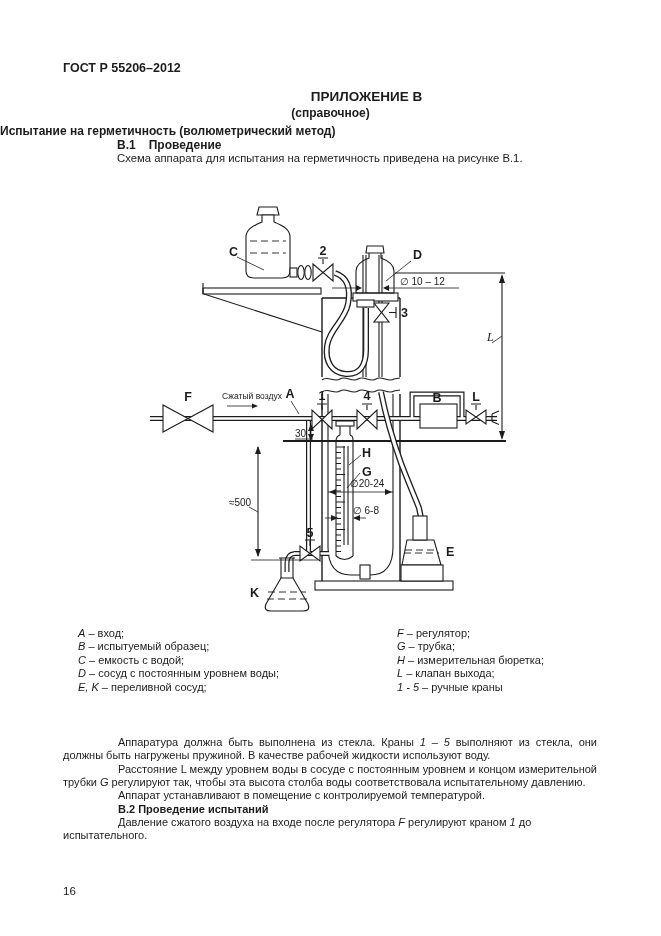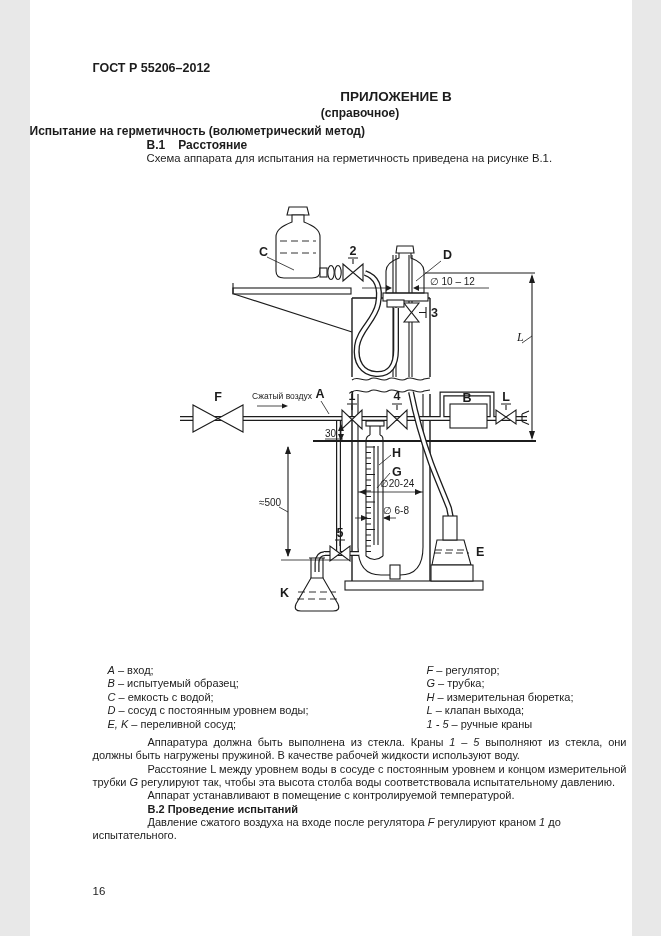--- a/index.html
+++ b/index.html
@@ -1,26 +1,26 @@
 <!DOCTYPE html>
 <html><head>
 <meta charset="utf-8">
 <style>
   html,body{margin:0;padding:0;background:#e8e8e8;}
-  .page{position:relative;width:602px;height:936px;background:#ffffff;overflow:hidden;
+  .page{position:relative;width:661px;height:936px;background:#ffffff;overflow:hidden;
         font-family:"Liberation Sans",sans-serif;color:#1c1c1c;margin:0 auto;}
   .abs{position:absolute;}
   .gost{left:63px;top:61px;font-size:12.5px;font-weight:bold;}
   .h-app{left:0;top:89px;width:661px;text-align:center;font-size:13.5px;font-weight:bold;padding-left:36px;}
   .h-note{left:0;top:106px;width:661px;text-align:center;font-size:12px;font-weight:bold;}
   .h-title{left:0;top:124px;width:661px;text-align:left;font-size:12px;font-weight:bold;}
   .s1head{left:117px;top:138px;font-size:12px;font-weight:bold;}
   .s1head .gap{display:inline-block;width:13px;}
   .intro{left:117px;top:152px;font-size:11.3px;}
-  .legend{font-size:11px;line-height:13.4px;margin-top:37px;}
+  .legend{font-size:11px;line-height:13.4px;}
   .legend-left{left:78px;top:627px;}
   .legend-right{left:397px;top:627px;}
   .legend i, .bodytext i{font-style:italic;}
   .caption{left:0;top:699px;width:661px;text-align:center;font-size:11.3px;line-height:14.5px;}
   .bodytext{left:63px;top:736px;width:534px;font-size:11px;line-height:13.35px;text-align:justify;}
   .bodytext p{margin:0;text-indent:55px;}
   .bodytext p.bold{font-weight:bold;text-align:left;}
   .pagenum{left:63px;top:866px;font-size:11.5px;margin-top:19px;}
   
   svg{position:absolute;left:146px;top:198px;}
@@ -43,21 +43,21 @@
 </style>
 </head>
 <body>
 
 <div class="page">
 
   <div class="abs gost">ГОСТ Р 55206–2012</div>
   <div class="abs h-app">ПРИЛОЖЕНИЕ В</div>
   <div class="abs h-note">(справочное)</div>
   <div class="abs h-title">Испытание на герметичность (волюметрический метод)</div>
-  <div class="abs s1head"><span>В.1</span><span class="gap"></span><span>Расстояние</span></div>
+  <div class="abs s1head"><span>В.1</span><span class="gap"></span><span>Проведение</span></div>
   <div class="abs intro">Схема аппарата для испытания на герметичность приведена на рисунке В.1.</div>
 
   <svg width="366" height="424" viewBox="146 198 366 424">
 
     <g>
       <path class="s2l" d="M322,298 V377 M400,298 V377 M322,298 H353 M396,298 H400"></path>
       <path class="s1l" d="M322,380 C328,375 334,383 340,379 C346,375 352,383 358,379 C364,375 370,383 376,379 C382,375 388,383 394,379 L400,378"></path>
       <path class="s1l" d="M322,392 C328,387 334,395 340,391 C346,387 352,395 358,391 C364,387 370,395 376,391 C382,387 388,395 394,391 L400,390"></path>
       <path class="s2l" d="M322,394 V581 M400,394 V581"></path>
       <rect class="fw" x="315" y="581" width="138" height="9"></rect>

